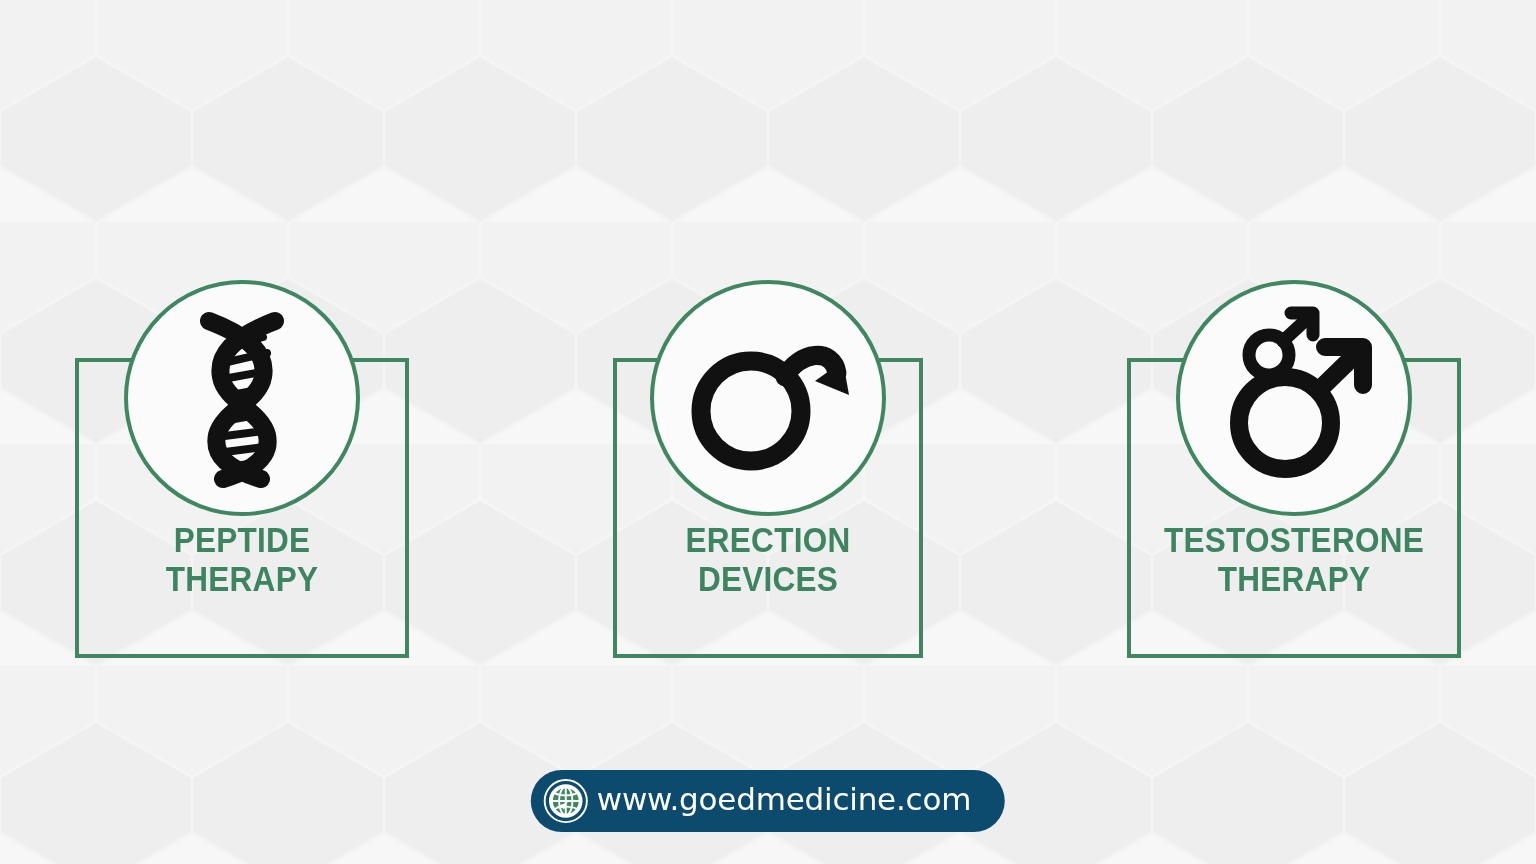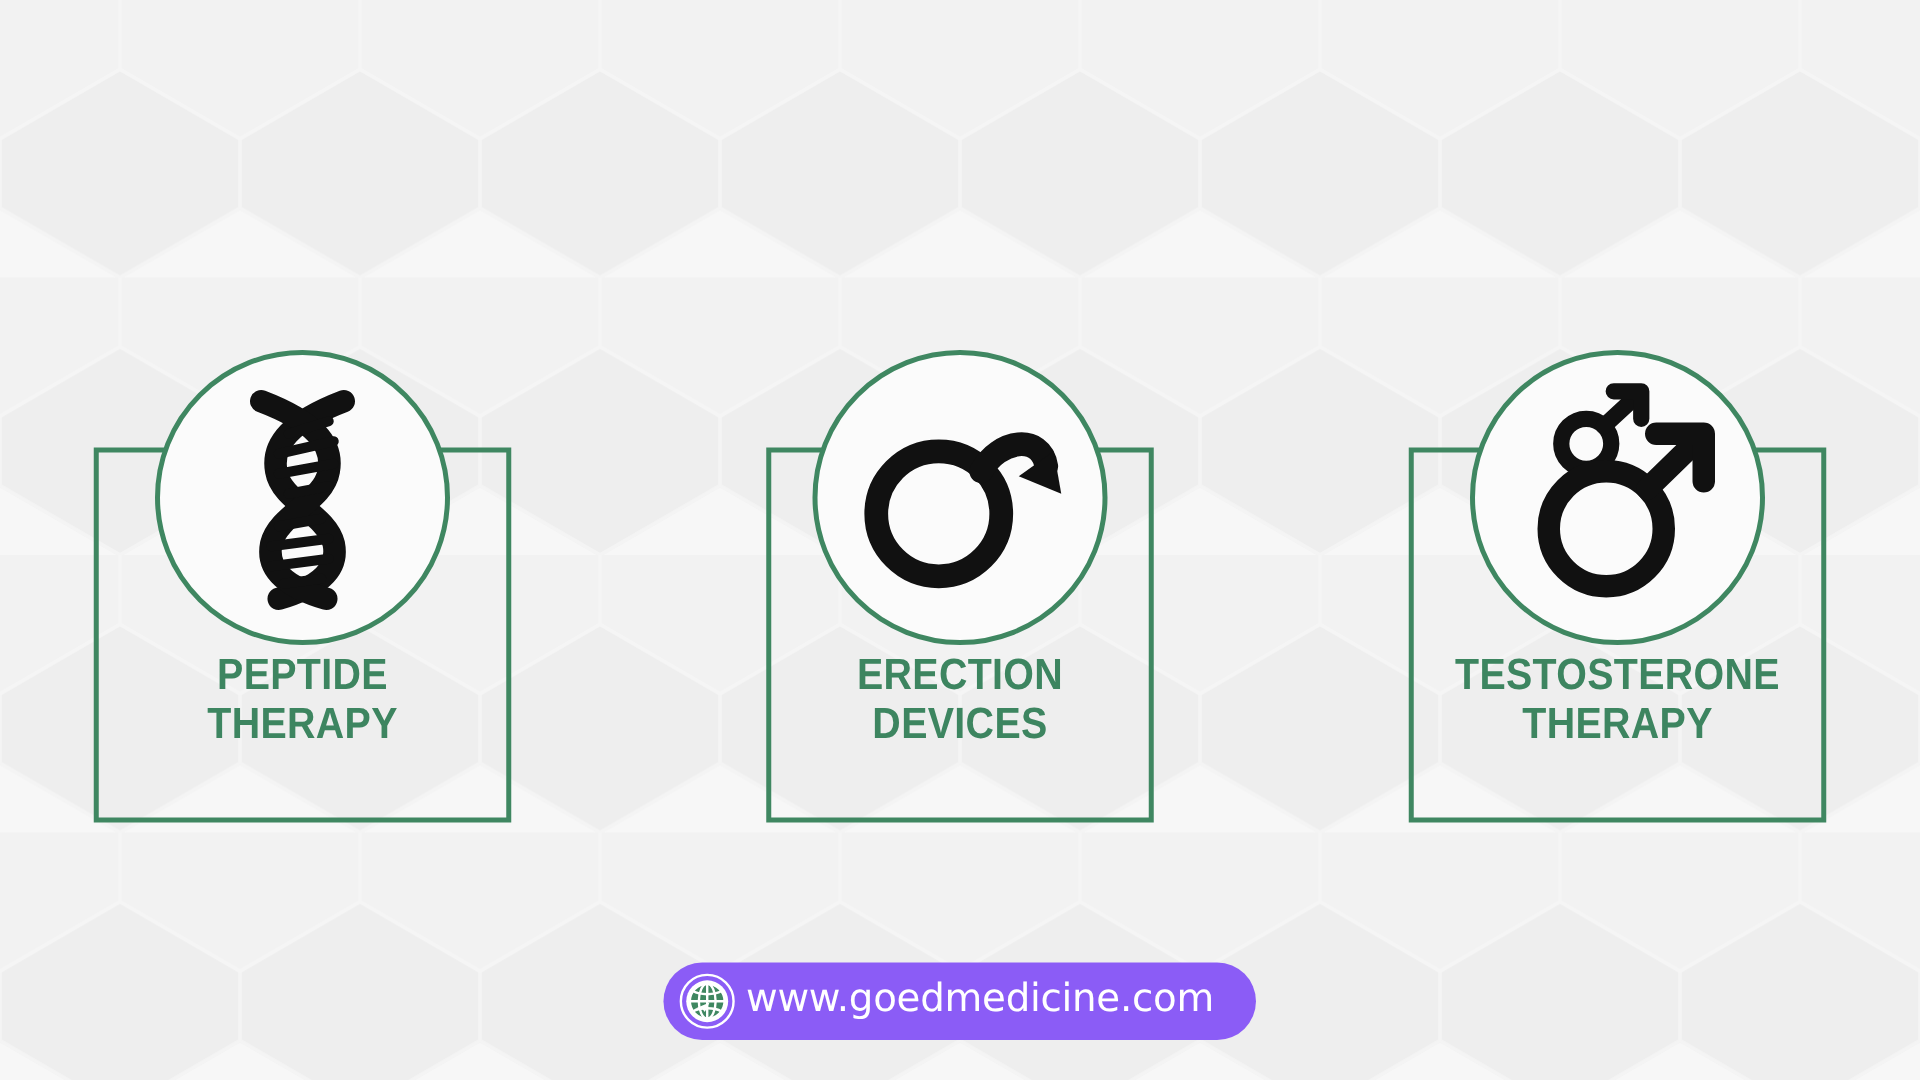--- a/index.html
+++ b/index.html
@@ -130,21 +130,21 @@
   .card.one .card-label { padding-bottom: 60px; font-size: 36px; }
 
   
   .url-pill {
     position: absolute;
     left: 50%;
     transform: translateX(-50%);
     top: 770px;
     height: 62px;
     padding: 0 34px 0 12px;
-    background: #8b5cf6;
+    background: #0c4a6e;
     border-radius: 34px;
     display: flex;
     align-items: center;
     gap: 8px;
   }
   .globe-icon {
     width: 46px;
     height: 46px;
     flex: 0 0 46px;
   }

